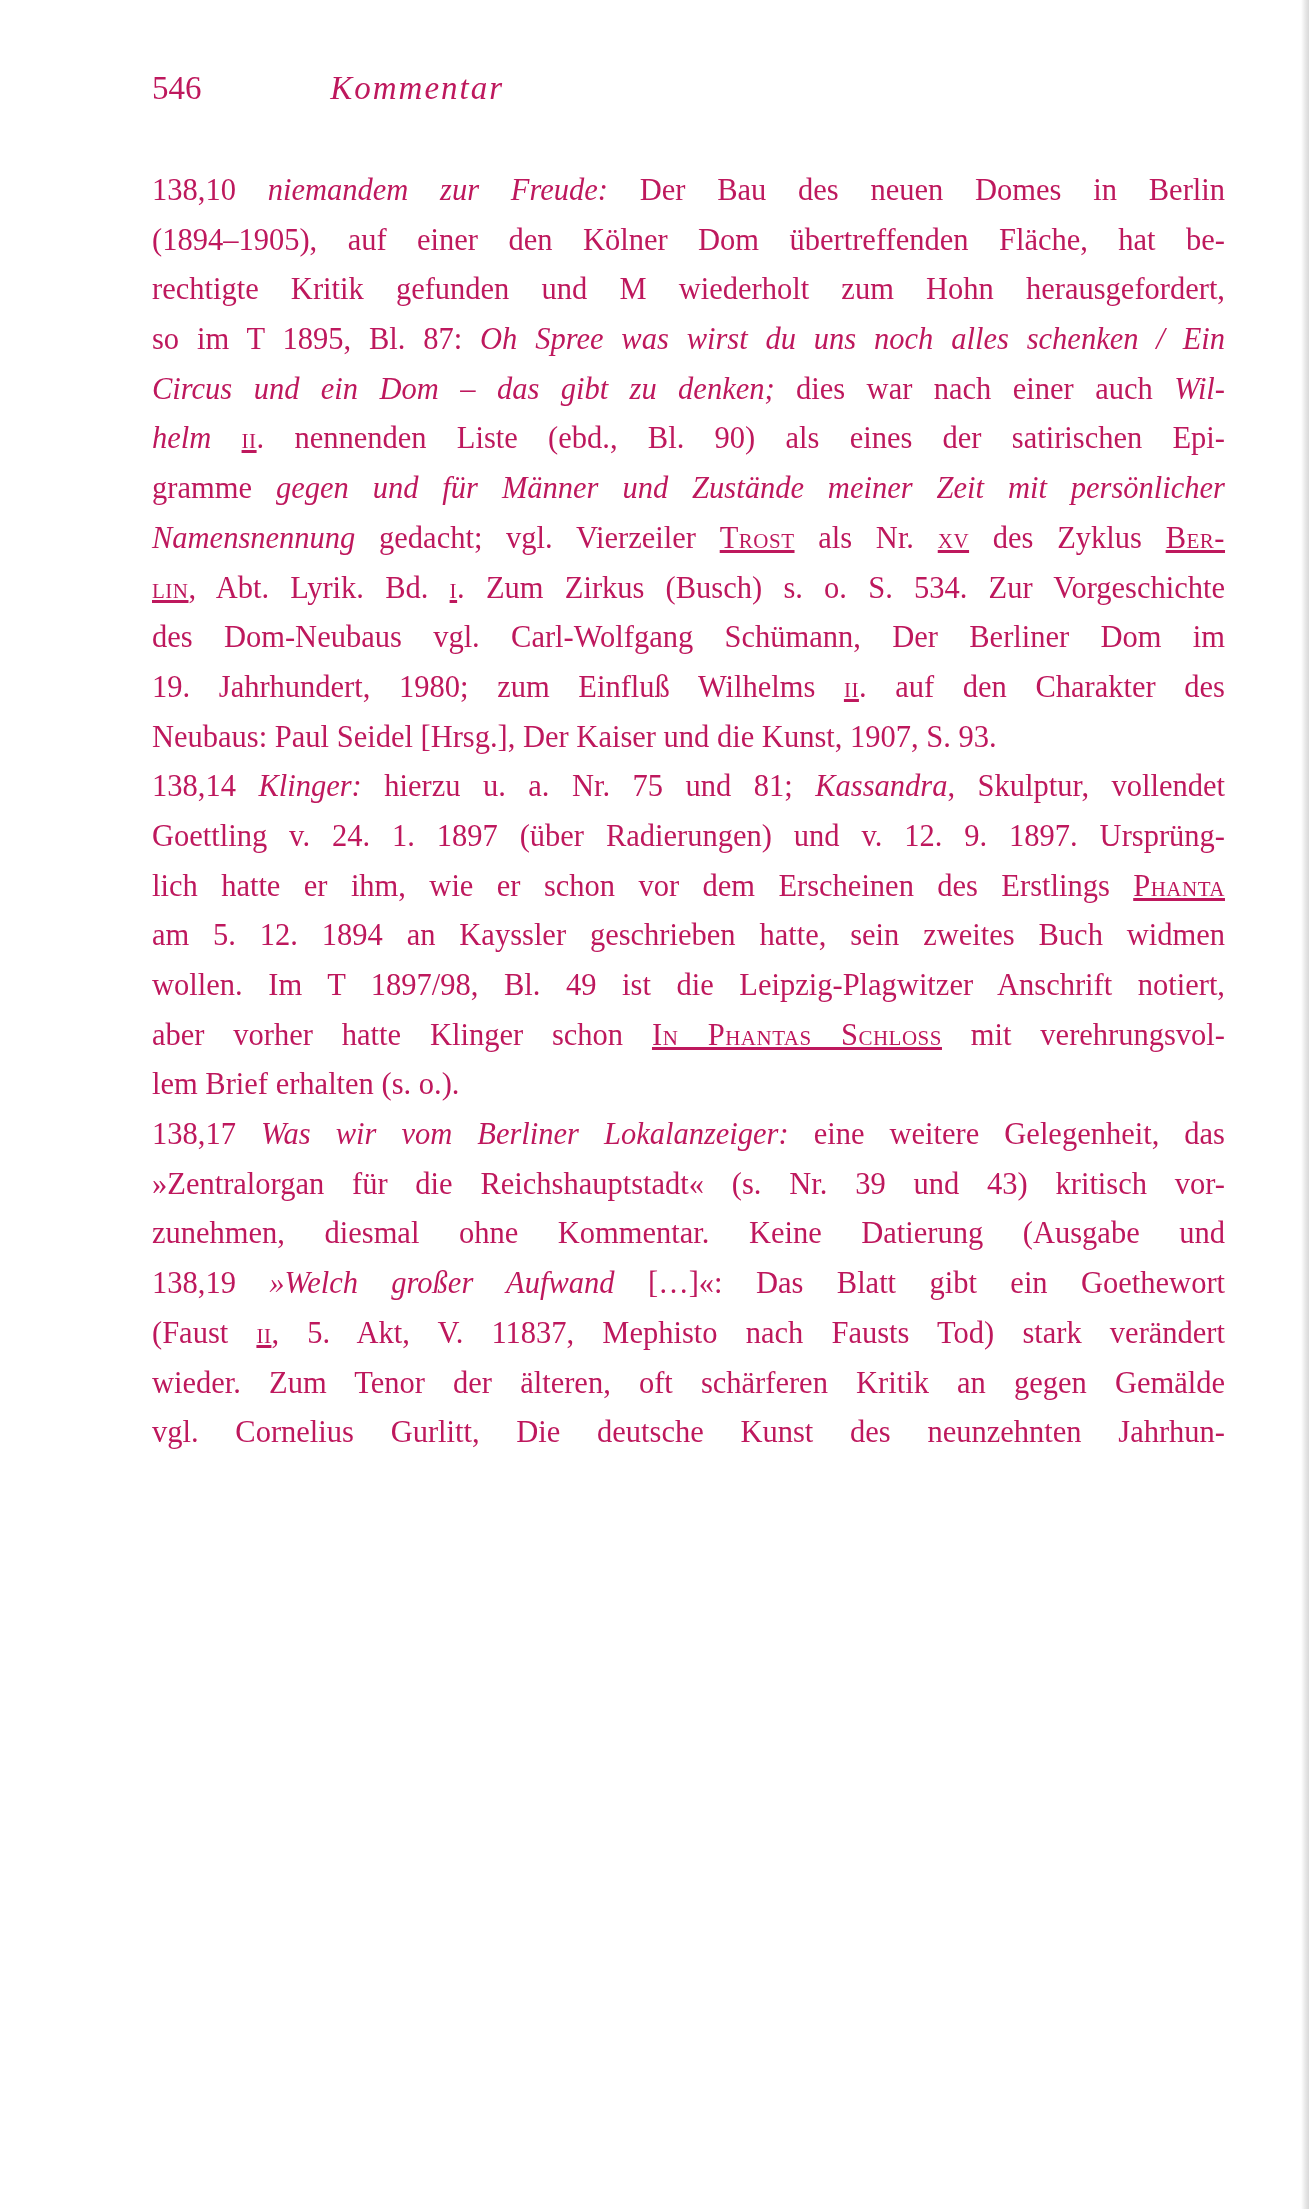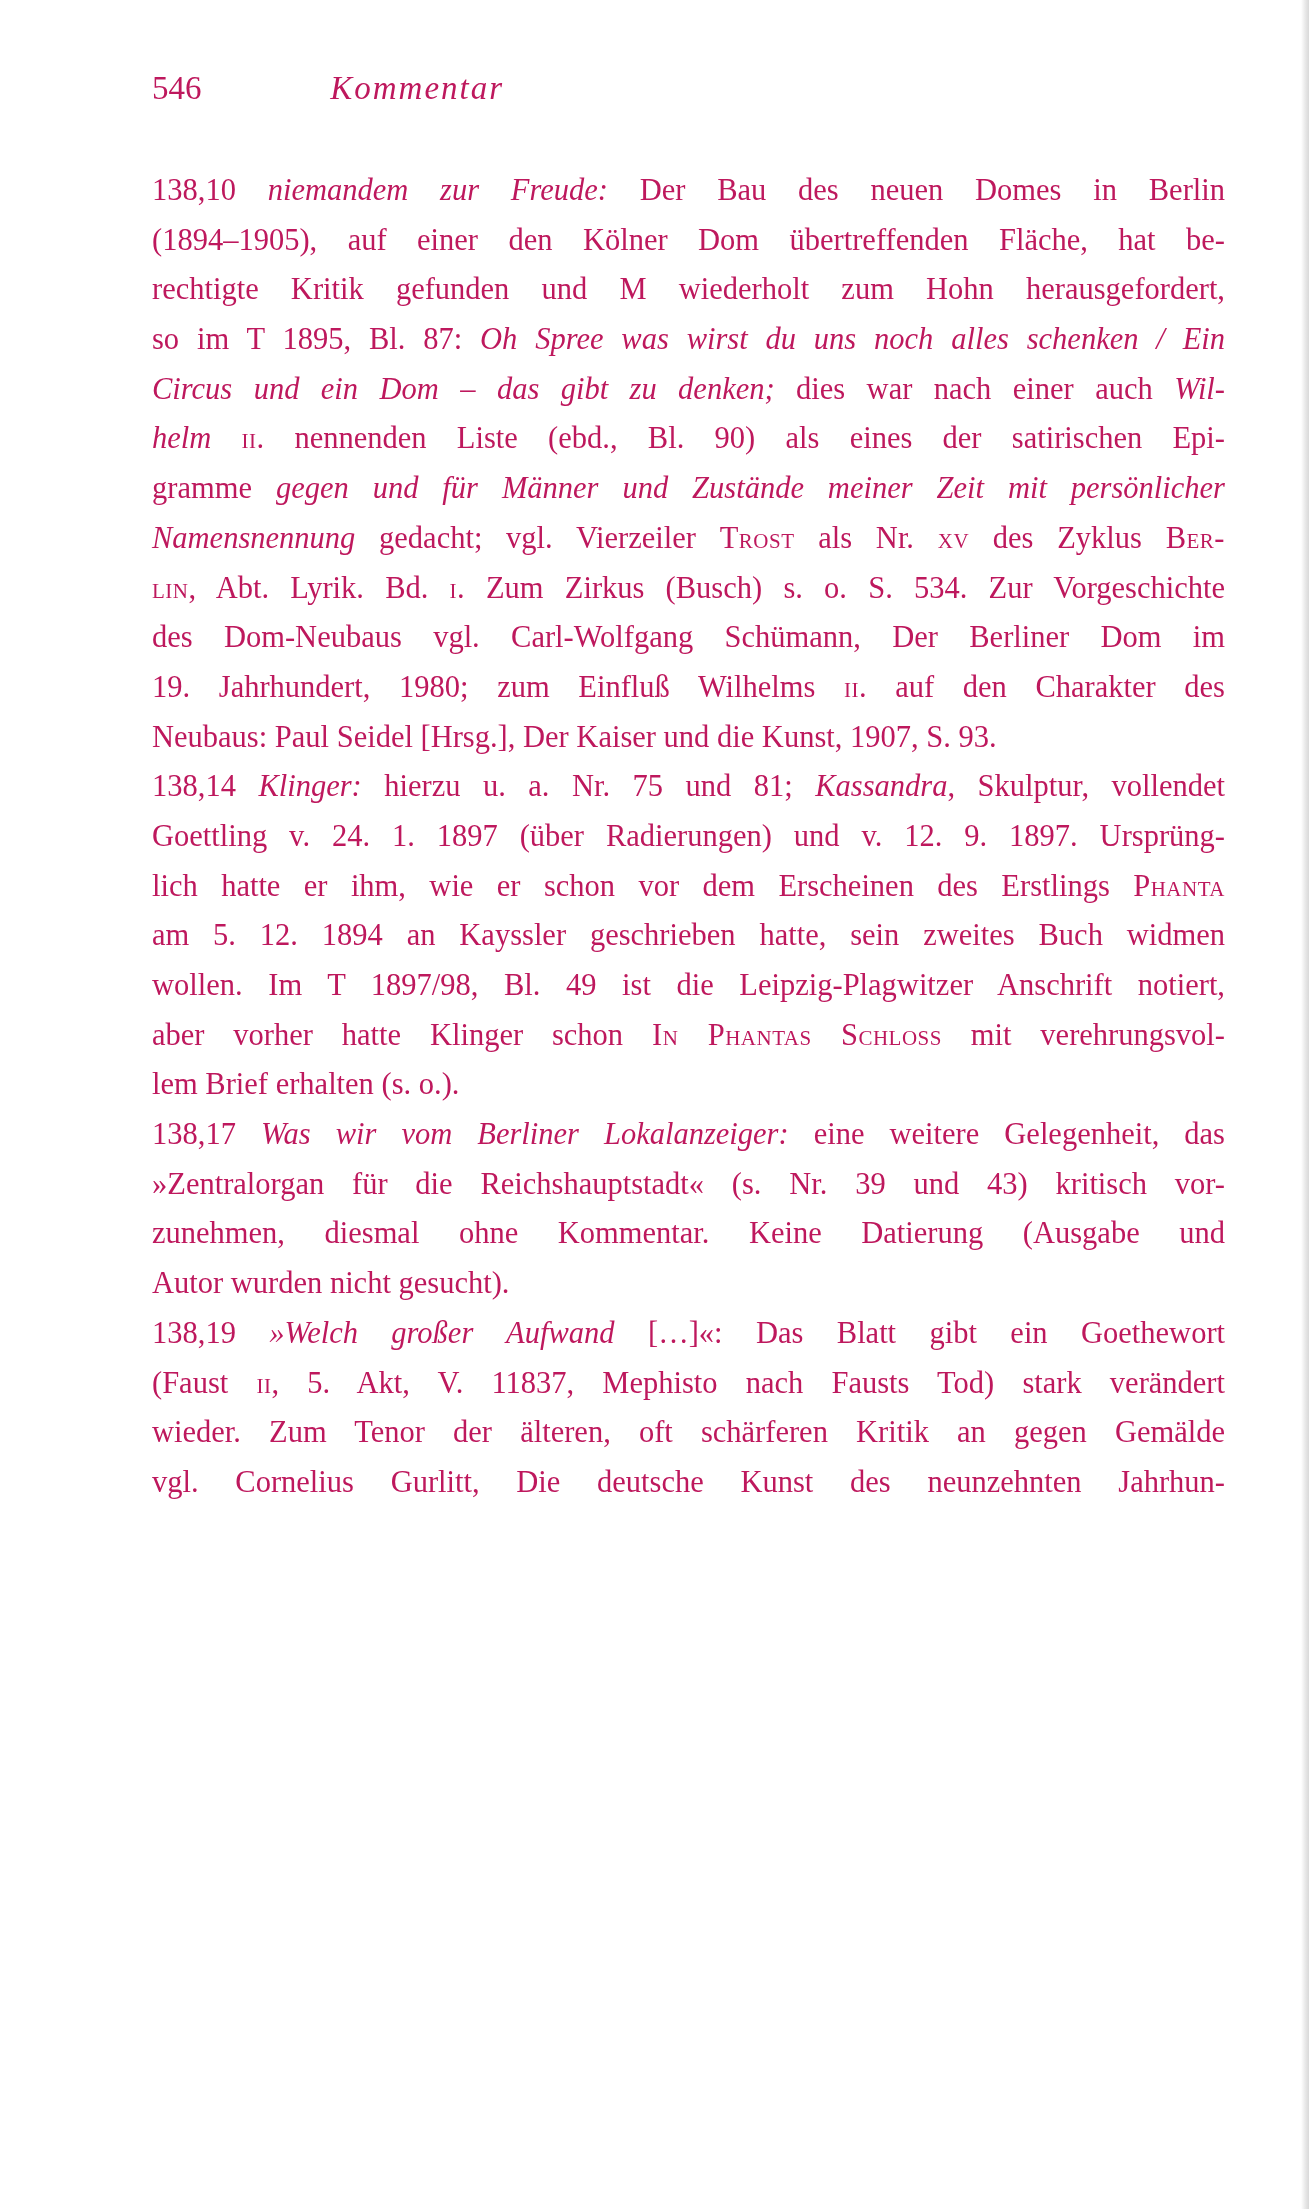--- a/index.html
+++ b/index.html
@@ -27,21 +27,21 @@
   }
   .line {
     height: 49.7px; line-height: 49.7px;
     text-align: justify; text-align-last: justify;
     white-space: nowrap;
   }
   .line.last { text-align-last: left; }
   .line > span { white-space: pre; }
   .b { font-weight: normal; }
   .i { font-style: italic; }
-  .sc { font-variant: small-caps; letter-spacing: 0.5px; }
+  .sc { font-variant: small-caps; letter-spacing: 0.5px; text-decoration: underline; }
 </style>
 </head>
 <body>
 
 <div class="page">
   <div class="header">
     <span class="pagenum">546</span>
     <span class="running-title">Kommentar</span>
   </div>
 
@@ -66,21 +66,20 @@
         <div class="line"><span>lich hatte er ihm, wie er schon vor dem Erscheinen des Erstlings </span><span class="sc">Phanta</span></div>
         <div class="line"><span>am 5. 12. 1894 an Kayssler geschrieben hatte, sein zweites Buch widmen</span></div>
         <div class="line"><span>wollen. Im T 1897/98, Bl. 49 ist die Leipzig-Plagwitzer Anschrift notiert,</span></div>
         <div class="line"><span>aber vorher hatte Klinger schon </span><span class="sc">In Phantas Schloss</span><span> mit verehrungsvol-</span></div>
         <div class="line last"><span>lem Brief erhalten (s. o.).</span></div>
       </div>
       <div>
         <div class="line"><span class="b">138</span><span>,17 </span><span class="i">Was wir vom Berliner Lokalanzeiger:</span><span> eine weitere Gelegenheit, das</span></div>
         <div class="line"><span>»Zentralorgan für die Reichshauptstadt« (s. Nr. 39 und 43) kritisch vor-</span></div>
         <div class="line"><span>zunehmen, diesmal ohne Kommentar. Keine Datierung (Ausgabe und</span></div>
-        <div class="line last"><span>Autor wurden nicht gesucht).</span></div>
       </div>
       <div>
         <div class="line"><span class="b">138</span><span>,19 </span><span class="i">»Welch großer Aufwand</span><span> […]«: Das Blatt gibt ein Goethewort</span></div>
         <div class="line"><span>(Faust </span><span class="sc">ii</span><span>, 5. Akt, V. 11837, Mephisto nach Fausts Tod) stark verändert</span></div>
         <div class="line"><span>wieder. Zum Tenor der älteren, oft schärferen Kritik an gegen Gemälde</span></div>
         <div class="line"><span>vgl. Cornelius Gurlitt, Die deutsche Kunst des neunzehnten Jahrhun-</span></div>
       </div>
     </div>
 
   <div class="scan-edge"></div>

